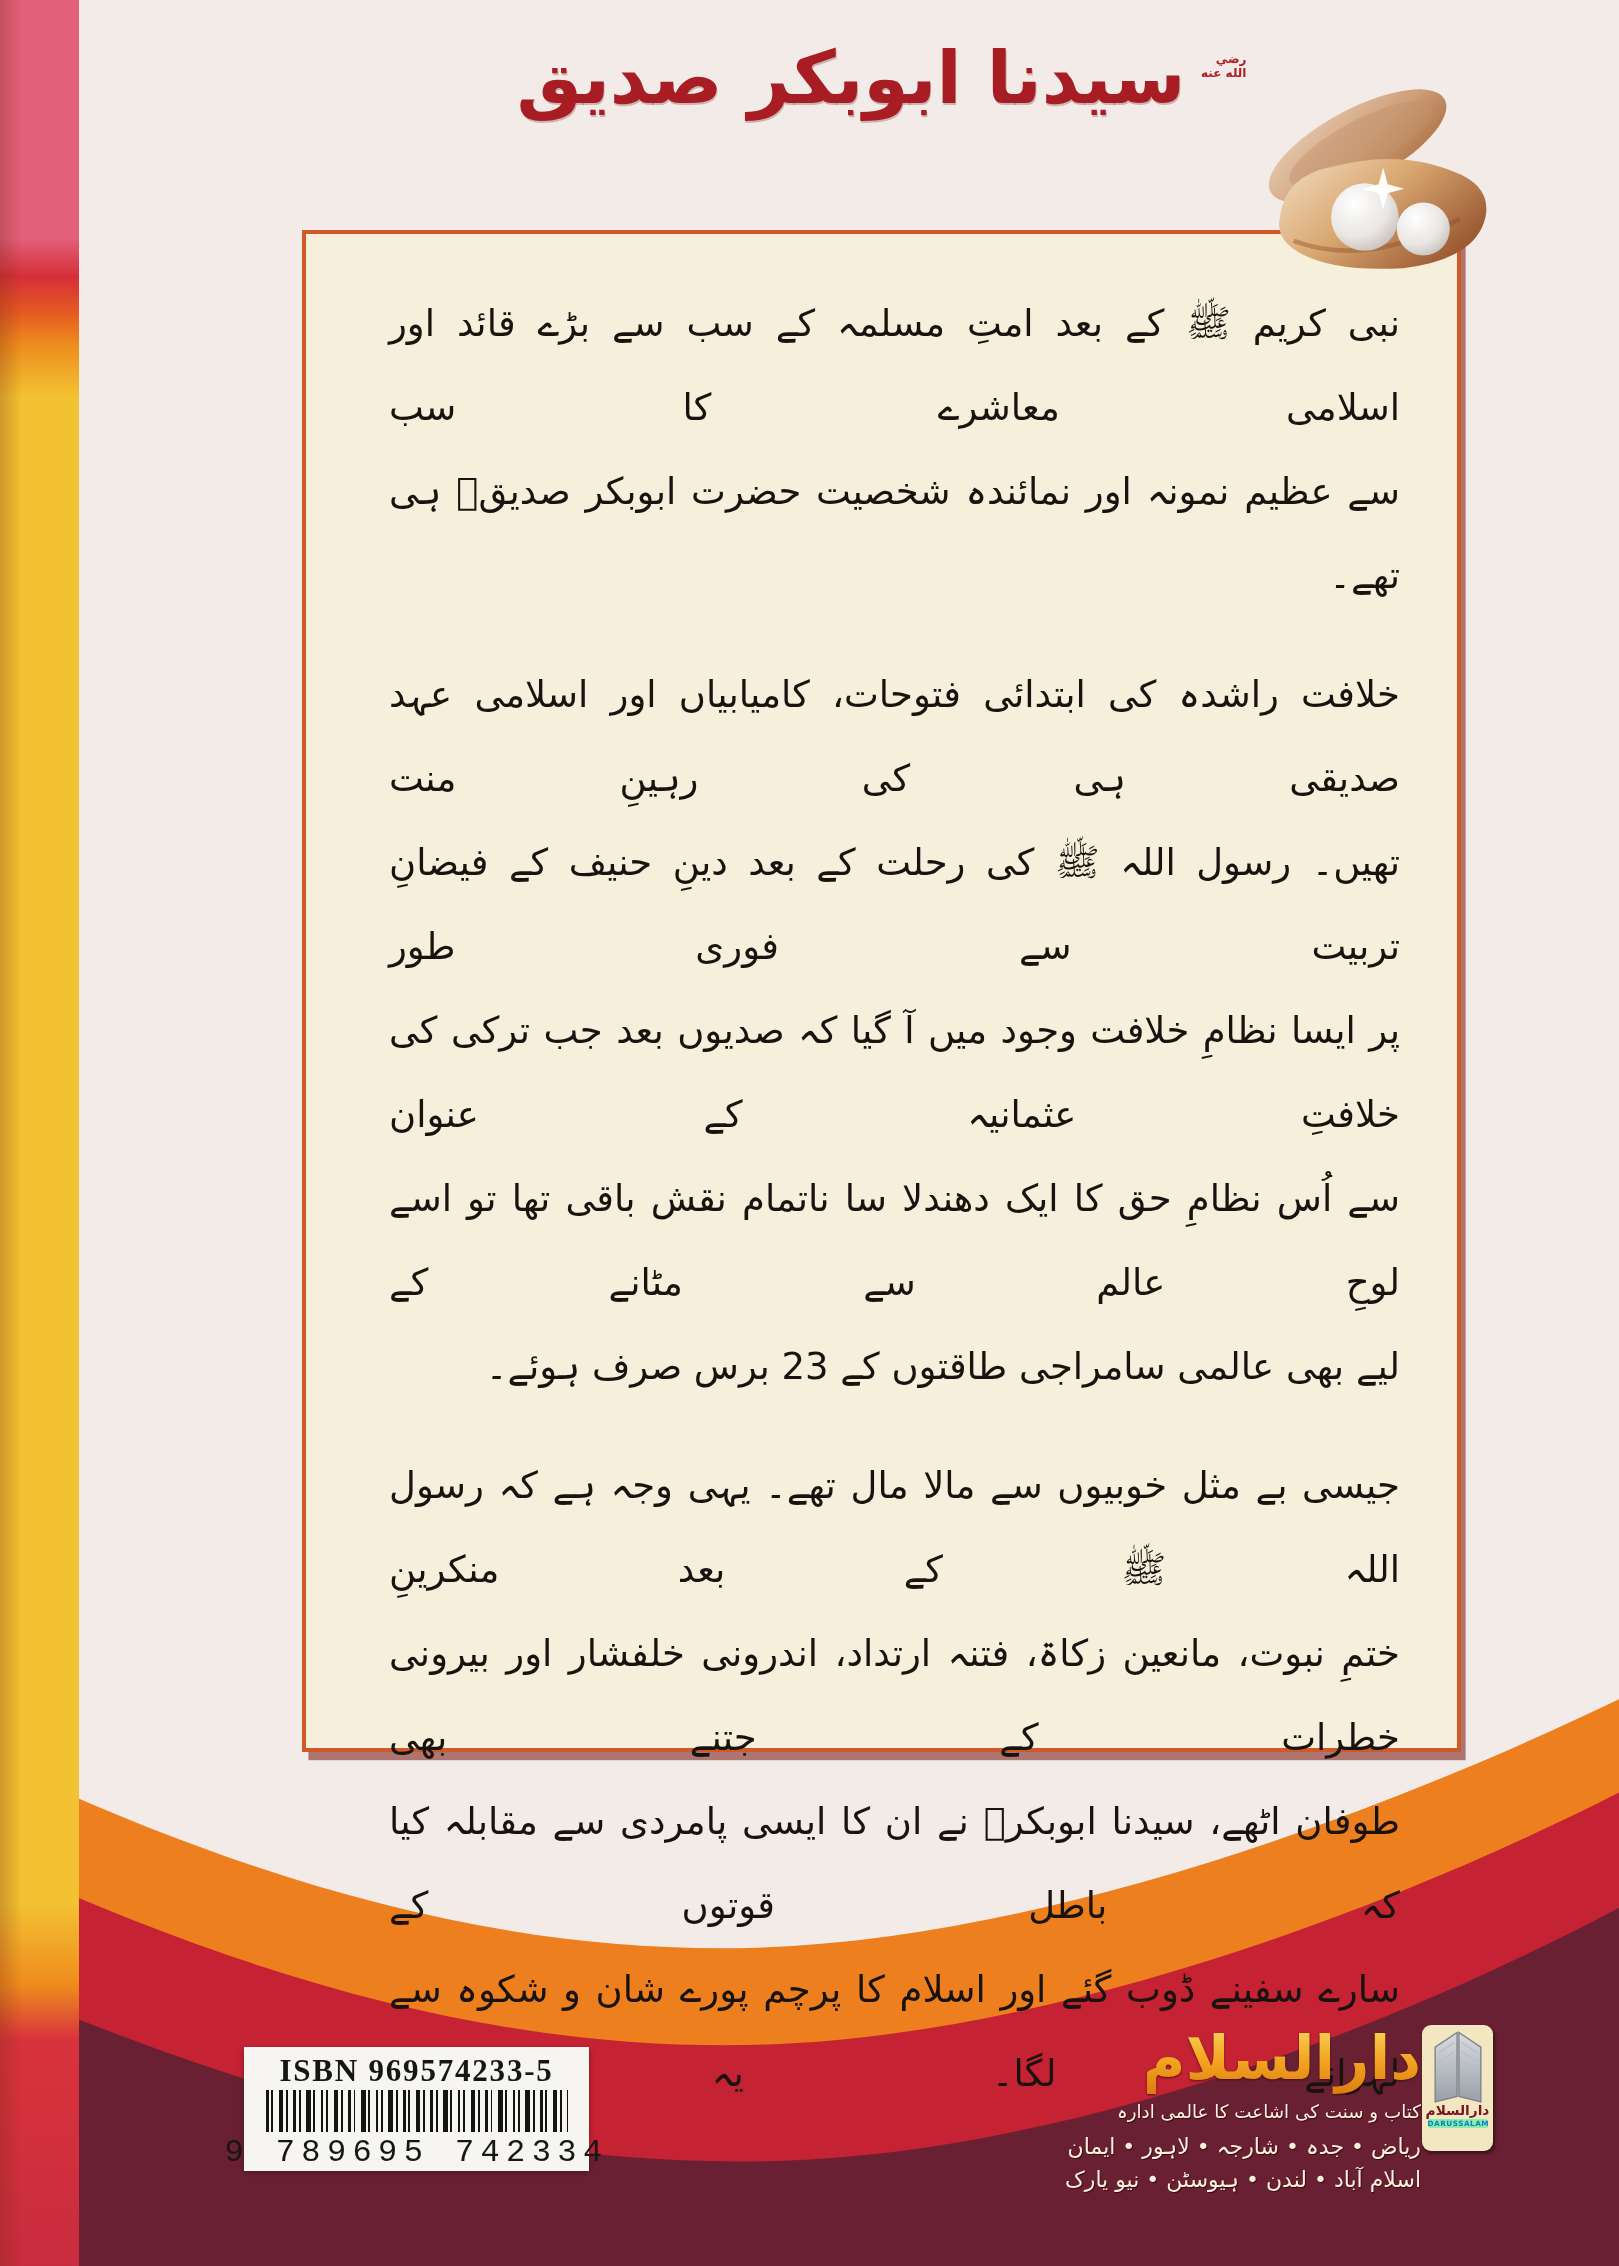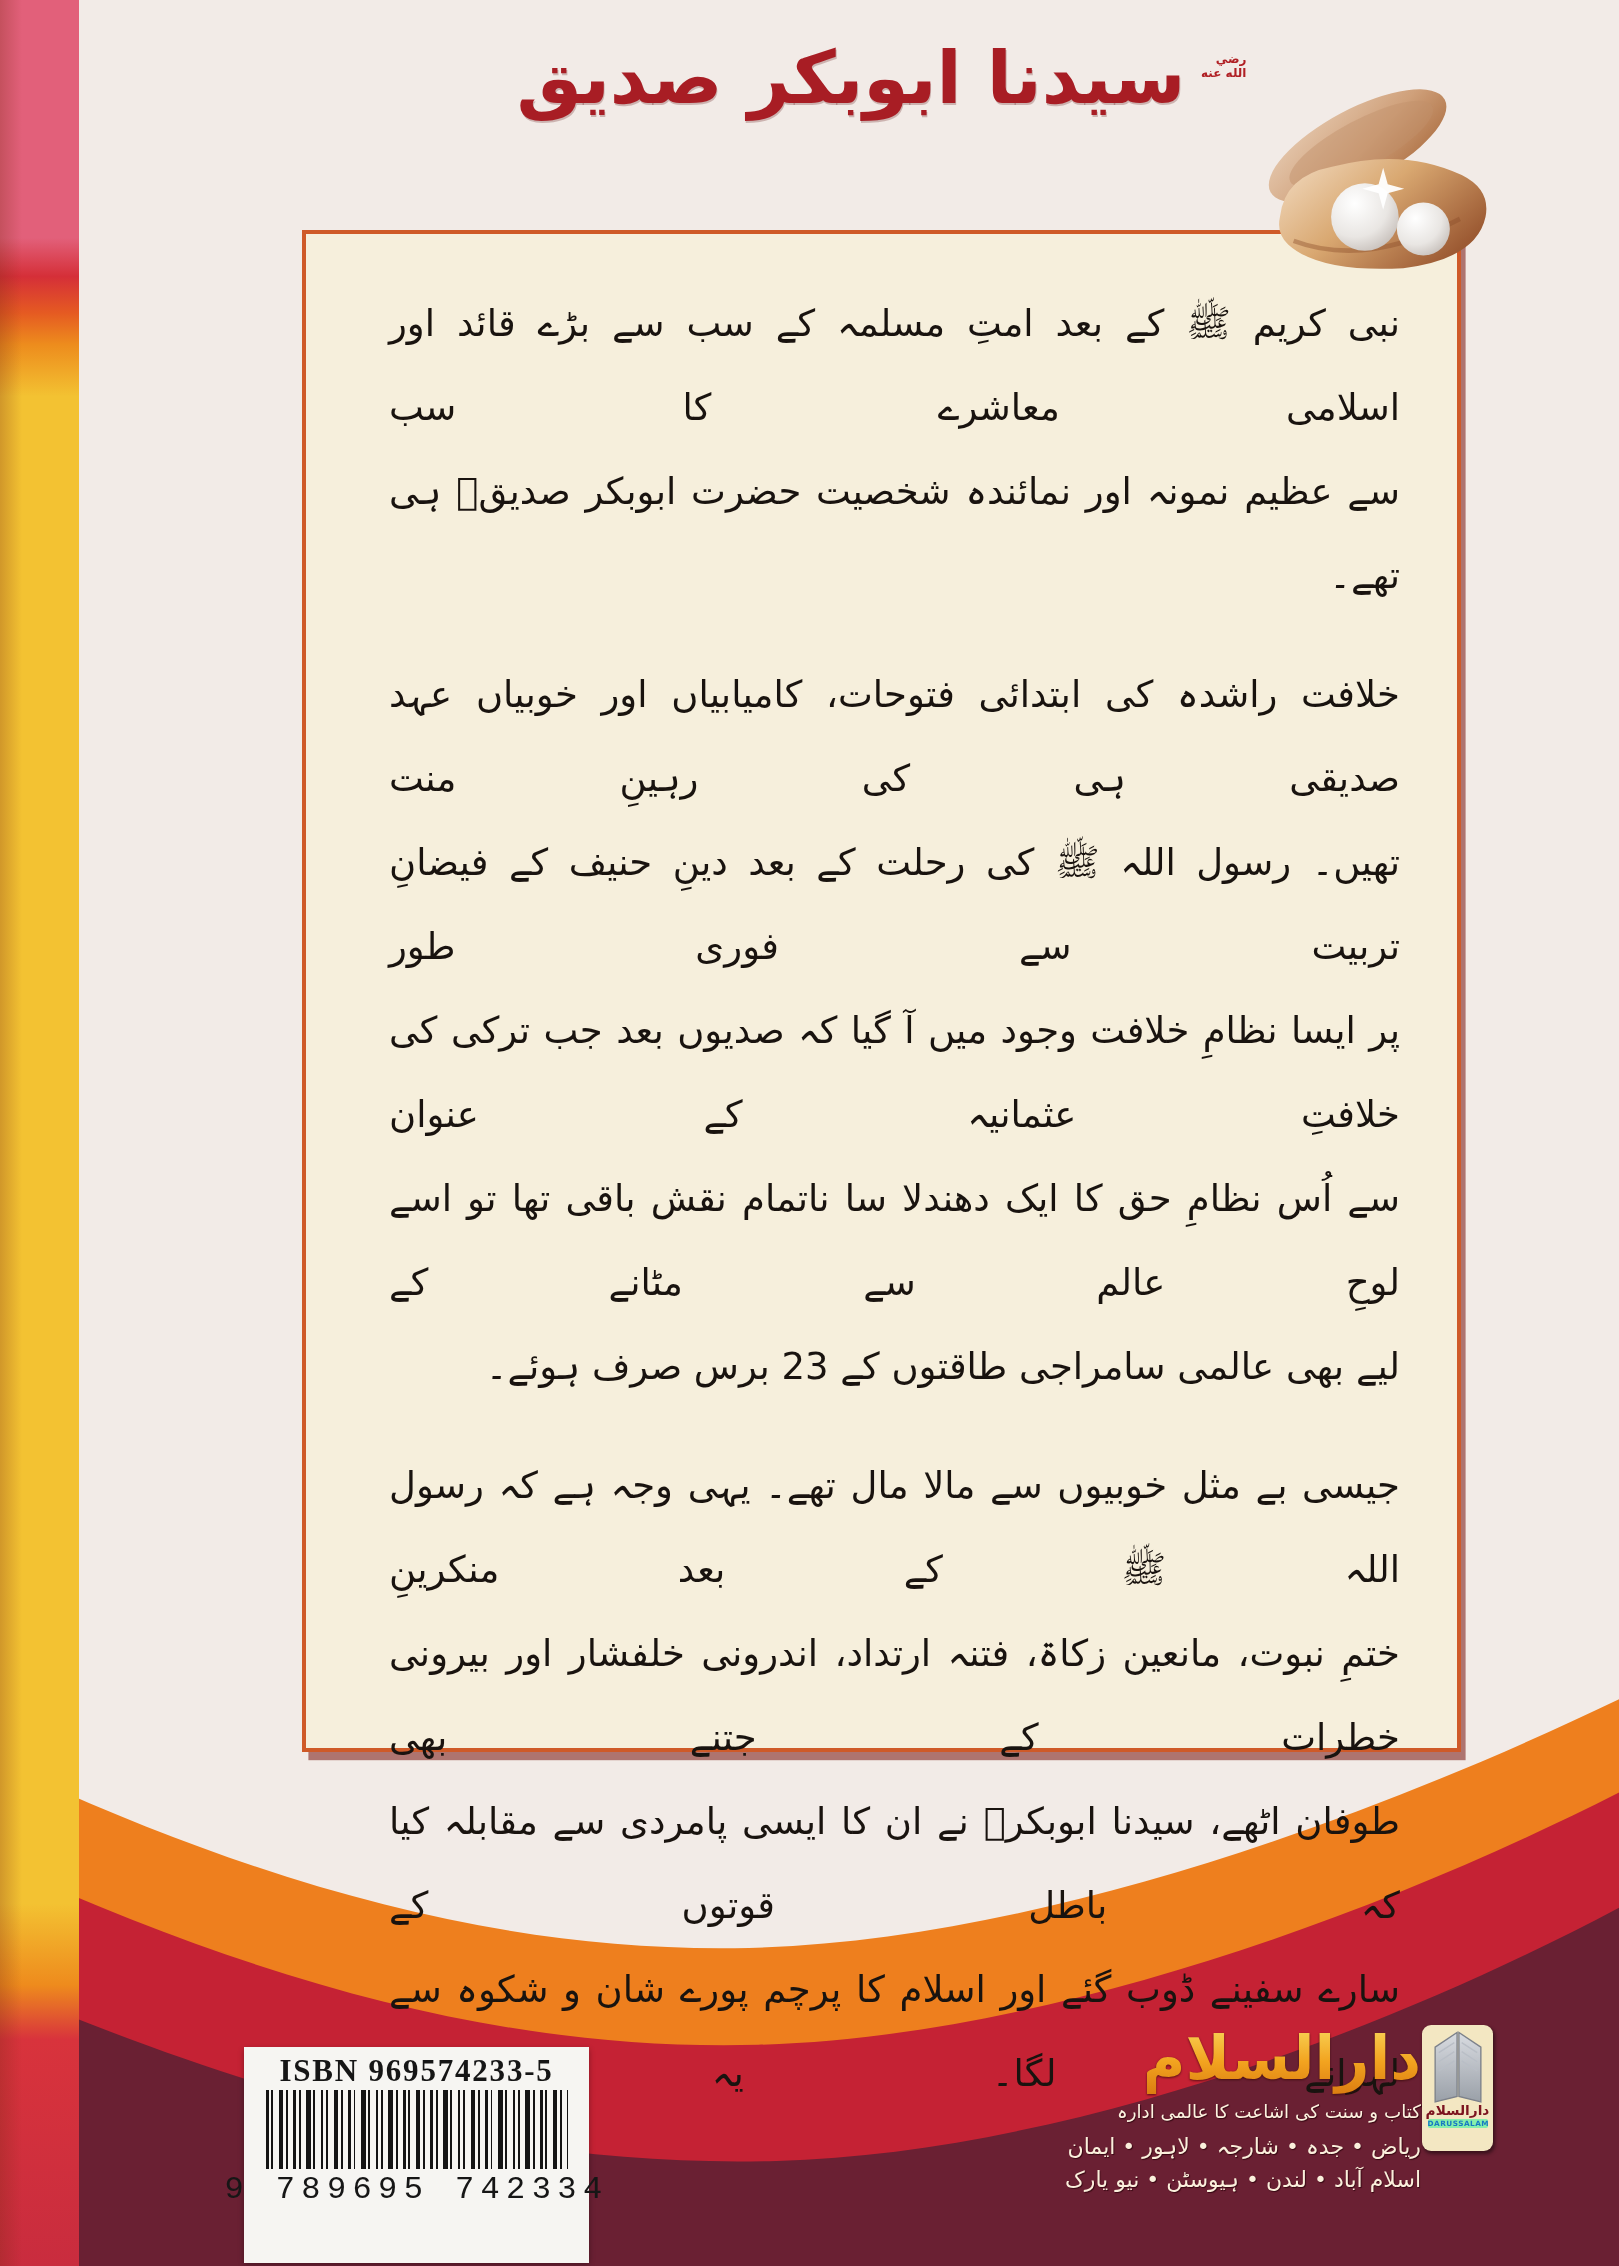--- a/index.html
+++ b/index.html
@@ -61,21 +61,21 @@
   .para { margin-bottom:35px; }
   .line {
     font-size:37px; line-height:84px; color:#19130f;
     text-align:justify; text-align-last:justify; white-space:normal;
     font-family:"DejaVu Sans", sans-serif;
   }
   .line.short { text-align-last:right; }
 
   
   .isbn {
-    position:absolute; left:244px; top:2047px; width:345px; height:216px; z-index:5;
+    position:absolute; left:244px; top:2047px; width:345px; height:124px; z-index:5;
     background:#f6f5f2; box-shadow:0 1.8px 5.5px rgba(0,0,0,.35);
     display:flex; flex-direction:column; align-items:center;
   }
   .isbn-label {
     font-family:"Liberation Serif", serif; font-size:31px; color:#161616;
     letter-spacing:1.8px; margin-top:5.5px; font-weight:600; white-space:nowrap;
   }
   .isbn-bars {
     width:302px; height:79px; margin-top:1.8px;
     background:repeating-linear-gradient(90deg,
@@ -166,21 +166,21 @@
     <circle cx="172" cy="163" r="29" fill="url(#gPearl)"></circle>
     <path d="M128,96 L133,114 L151,119 L133,124 L128,142 L123,124 L105,119 L123,114 Z" fill="#ffffff" opacity=".95"></path>
   </svg>
 
   <div class="text-box">
     <div class="para">
       <div class="line">نبی کریم ﷺ کے بعد امتِ مسلمہ کے سب سے بڑے قائد اور اسلامی معاشرے کا سب</div>
       <div class="line">سے عظیم نمونہ اور نمائندہ شخصیت حضرت ابوبکر صدیقؓ ہی تھے۔</div>
     </div>
     <div class="para">
-      <div class="line">خلافت راشدہ کی ابتدائی فتوحات، کامیابیاں اور خوبیاں عہد صدیقی ہی کی رہینِ منت</div>
+      <div class="line">خلافت راشدہ کی ابتدائی فتوحات، کامیابیاں اور اسلامی عہد صدیقی ہی کی رہینِ منت</div>
       <div class="line">تھیں۔ رسول اللہ ﷺ کی رحلت کے بعد دینِ حنیف کے فیضانِ تربیت سے فوری طور</div>
       <div class="line">پر ایسا نظامِ خلافت وجود میں آ گیا کہ صدیوں بعد جب ترکی کی خلافتِ عثمانیہ کے عنوان</div>
       <div class="line">سے اُس نظامِ حق کا ایک دھندلا سا ناتمام نقش باقی تھا تو اسے لوحِ عالم سے مٹانے کے</div>
       <div class="line short">لیے بھی عالمی سامراجی طاقتوں کے 23 برس صرف ہوئے۔</div>
     </div>
     <div class="para">
       <div class="line">جیسی بے مثل خوبیوں سے مالا مال تھے۔ یہی وجہ ہے کہ رسول اللہ ﷺ کے بعد منکرینِ</div>
       <div class="line">ختمِ نبوت، مانعین زکاۃ، فتنہ ارتداد، اندرونی خلفشار اور بیرونی خطرات کے جتنے بھی</div>
       <div class="line">طوفان اٹھے، سیدنا ابوبکرؓ نے ان کا ایسی پامردی سے مقابلہ کیا کہ باطل قوتوں کے</div>
       <div class="line">سارے سفینے ڈوب گئے اور اسلام کا پرچم پورے شان و شکوہ سے لہرانے لگا۔ یہ کتاب</div>

